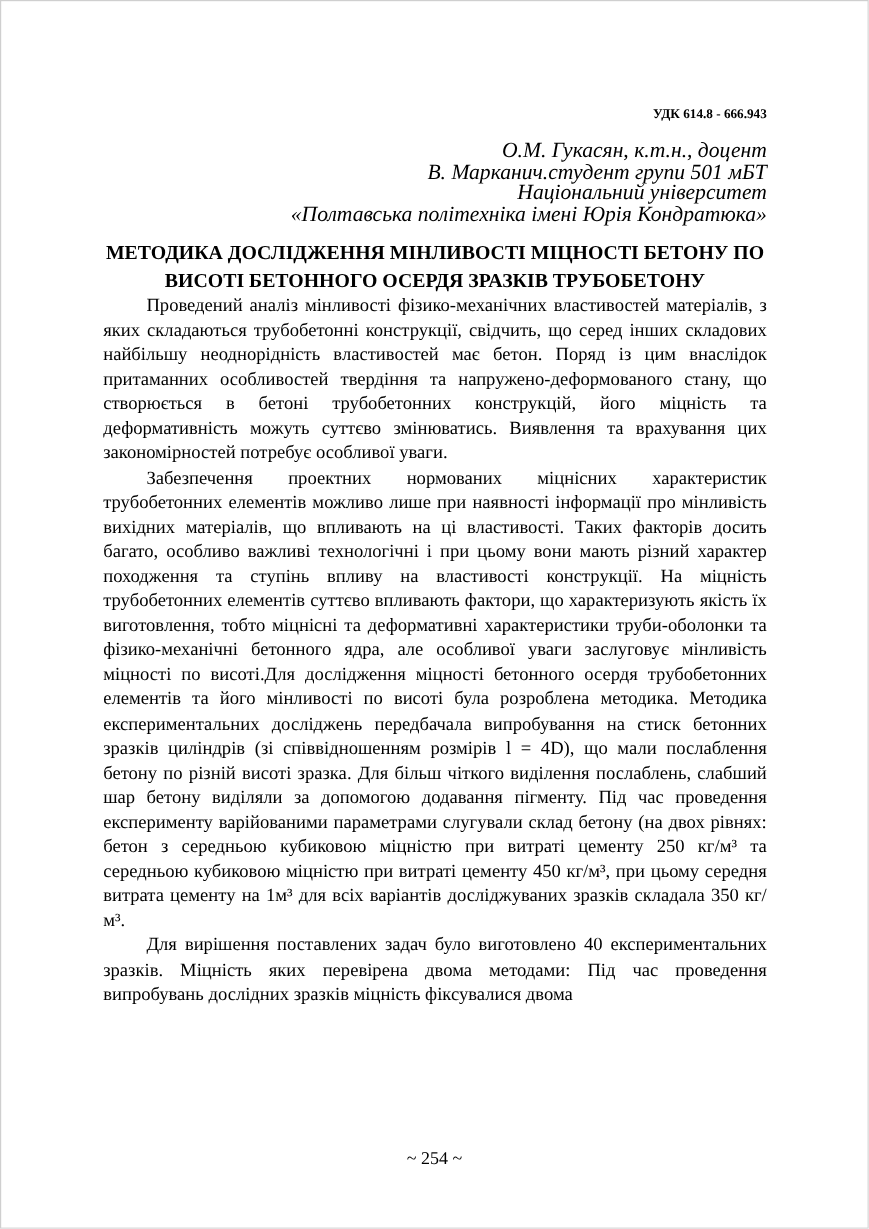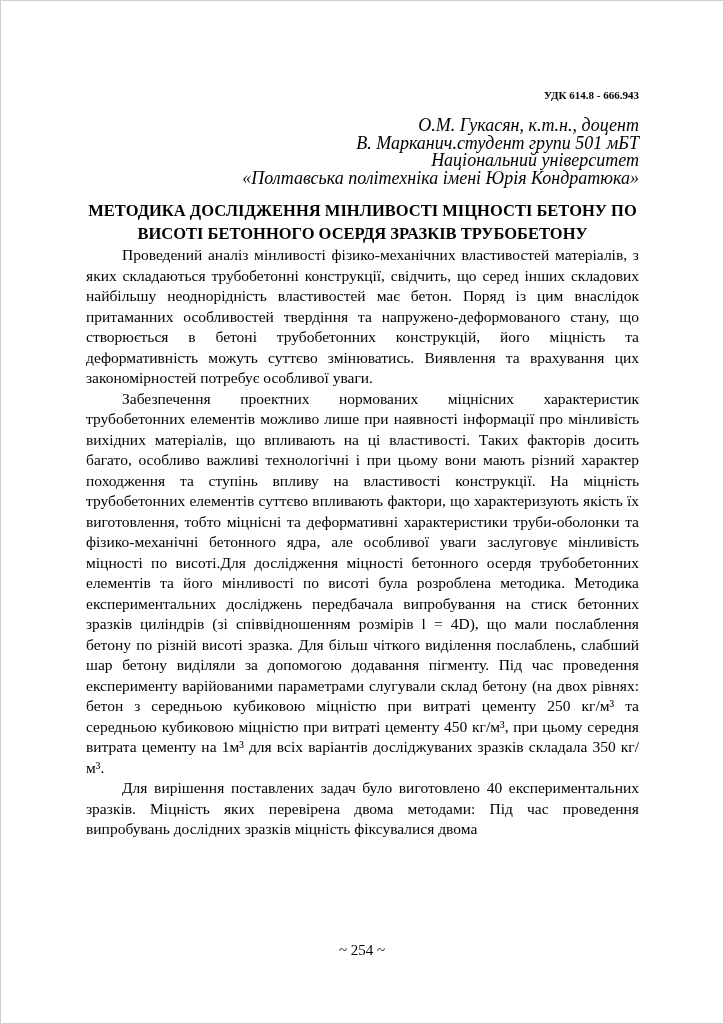--- a/index.html
+++ b/index.html
@@ -45,21 +45,21 @@
     text-align: justify;
   }
   .body-text p {
     margin: 0;
     text-indent: 36px;
   }
   .page-footer {
     position: absolute;
     left: 0;
     right: 0;
-    bottom: 64px;
+    bottom: 48px;
     text-align: center;
     font-size: 15px;
     line-height: 18px;
   }
 </style>
 </head>
 <body>
 
 <div class="page">
 

